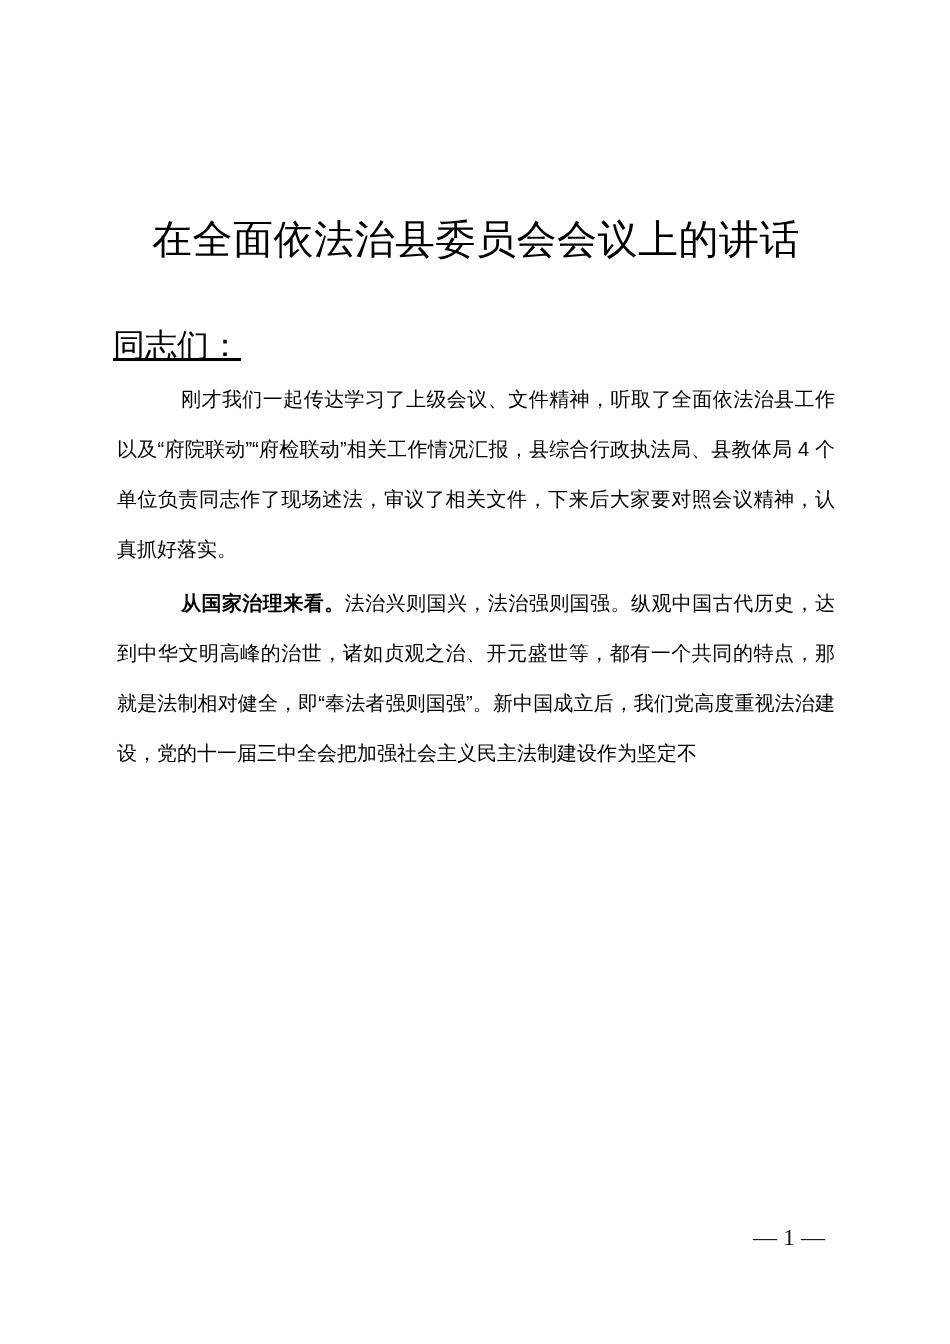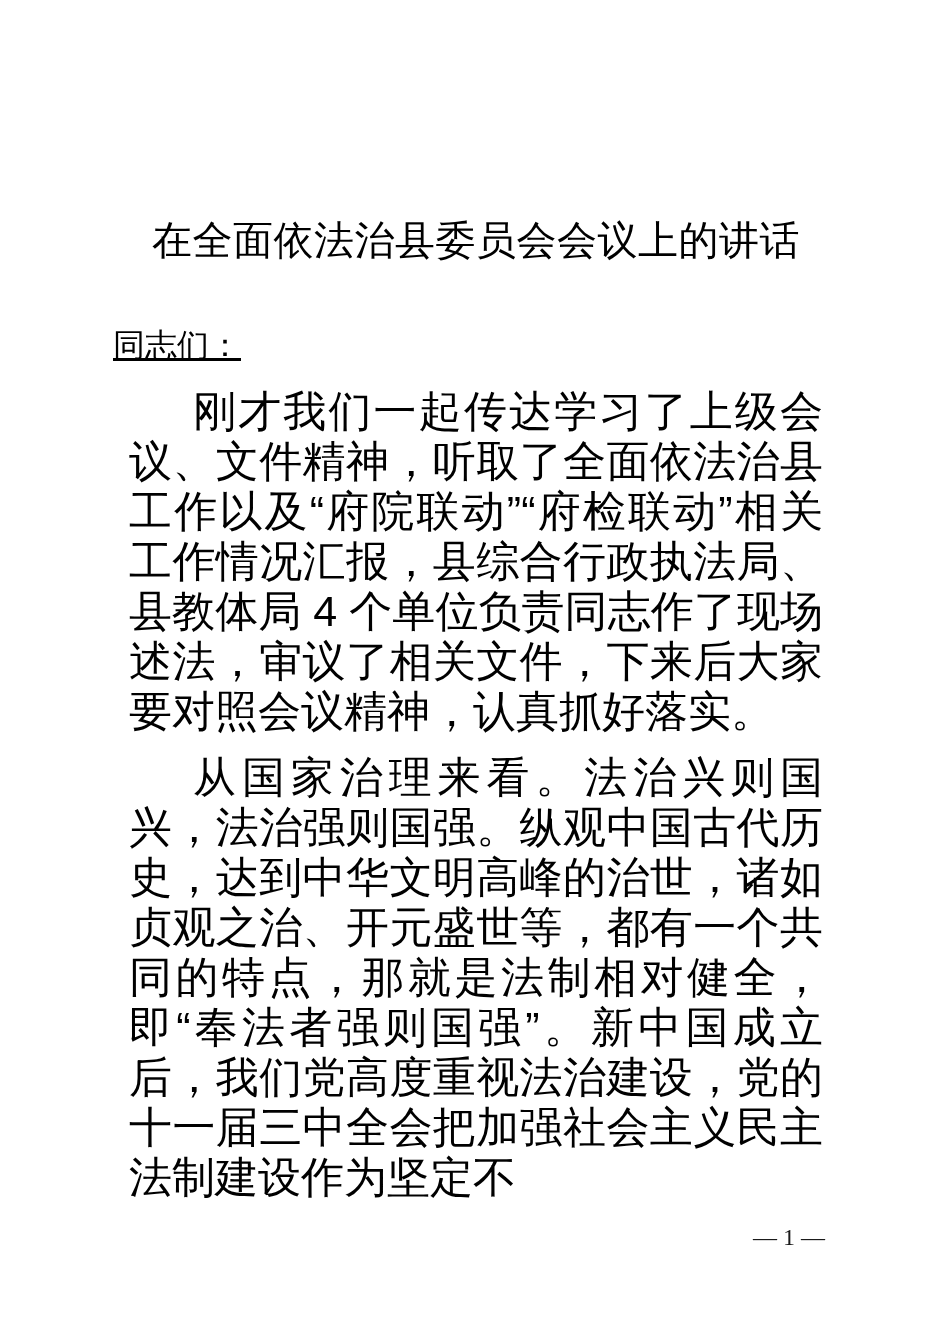--- a/index.html
+++ b/index.html
@@ -29,49 +29,50 @@
   .doc-title {
     margin: 0;
     padding: 0;
     padding-top: 212px;
     font-size: 40px;
     line-height: 56px;
     font-weight: 500;
     text-align: center;
     letter-spacing: 0.5px;
     white-space: nowrap;
+    font-family: Liberation Serif, serif;
   }
 
   .salutation {
     margin: 0;
     padding: 0;
     margin-top: 52px;
     font-size: 32px;
     line-height: 50px;
     text-align: justify;
     text-align-last: left;
     letter-spacing: 0px;
     text-decoration: underline;
   }
 
   .para {
-    margin: 16px;
+    margin: 4px;
     padding: 0;
-    font-size: 43px;
+    font-size: 20px;
     line-height: 50px;
     text-indent: 64px;
     text-align: justify;
     text-align-last: left;
     letter-spacing: 0px;
     word-break: break-all;
   }
 
   .para b,
   .lead-bold {
-    font-weight: normal;
+    font-weight: bold;
   }
 
   .page-footer {
     position: absolute;
     left: 113px;
     width: 726px;
     top: 1222px;
     text-align: right;
     font-family: "Liberation Serif", "DejaVu Serif", serif;
     font-size: 24px;

